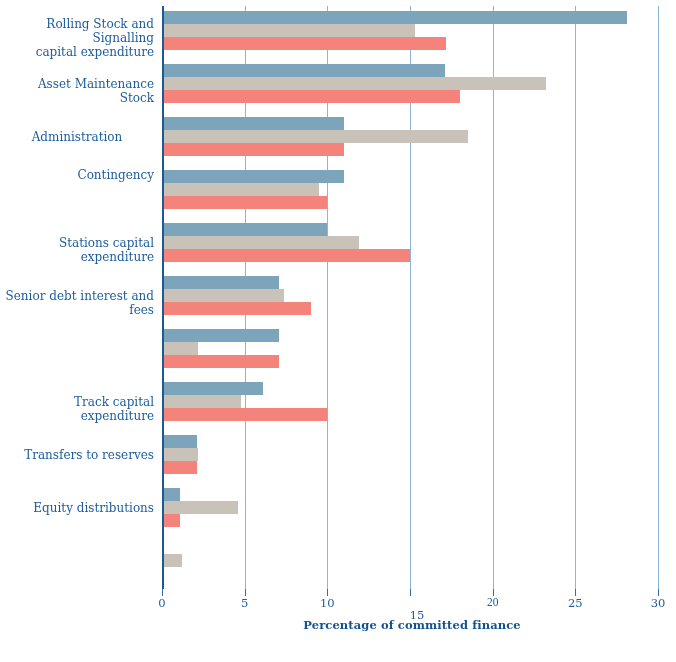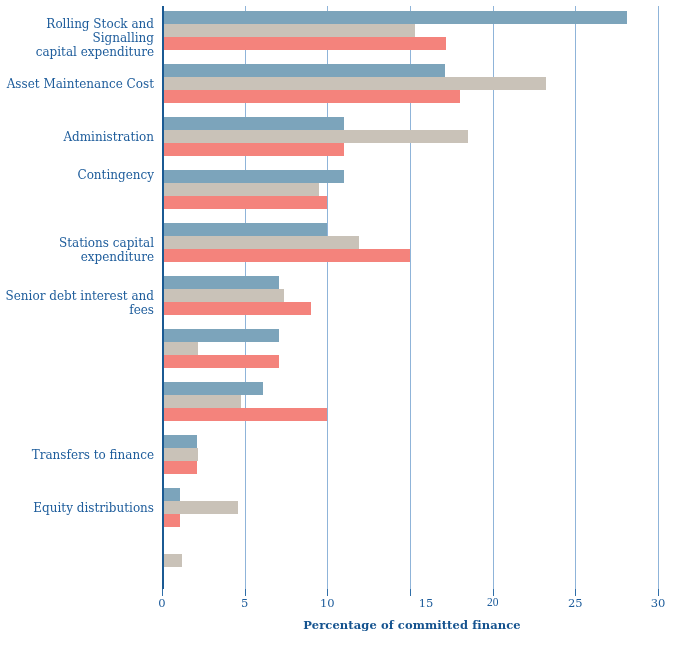--- a/index.html
+++ b/index.html
@@ -152,26 +152,27 @@
   }
 </style>
 </head>
 <body>
 
 <div id="chart-root">
 
   <div id="category-labels">
       <div class="cat-label" style="top: 10.5px;">Rolling Stock and Signalling
 capital expenditure</div>
-      <div class="cat-label" style="top: 70.5px;">Asset Maintenance Cost</div>
-      <div class="cat-label" style="top: 123.5px;">Administration</div>
+      <div class="cat-label" style="top: 70.5px;">Asset Maintenance Stock</div>
+      <div class="cat-label" style="top: 123.5px; text-align: center;">Administration</div>
       <div class="cat-label" style="top: 162px;">Contingency</div>
       <div class="cat-label" style="top: 282.5px;">Senior debt interest and fees</div>
       <div class="cat-label" style="top: 229.5px;">Stations capital expenditure</div>
-      <div class="cat-label" style="top: 441.5px;">Transfers to finance</div>
+      <div class="cat-label" style="top: 388.5px;">Track capital expenditure</div>
+      <div class="cat-label" style="top: 441.5px;">Transfers to reserves</div>
       <div class="cat-label" style="top: 494.5px;">Equity distributions</div>
     </div>
 
   <div id="plot-area">
       <div class="gridline zero" style="left: 0px;"></div>
       <div class="gridline" style="left: 82.6667px;"></div>
       <div class="gridline" style="left: 165.333px;"></div>
       <div class="gridline" style="left: 248px;"></div>
       <div class="gridline" style="left: 330.667px;"></div>
       <div class="gridline" style="left: 413.333px;"></div>
@@ -237,21 +238,21 @@
       <div class="tick-mark" style="left: 165.333px;"></div>
       <div class="tick-mark" style="left: 248px;"></div>
       <div class="tick-mark" style="left: 330.667px;"></div>
       <div class="tick-mark" style="left: 413.333px;"></div>
       <div class="tick-mark" style="left: 496px;"></div>
     </div>
   <div id="x-tick-labels">
       <div class="tick-label" style="left: 0px;">0</div>
       <div class="tick-label" style="left: 82.6667px;">5</div>
       <div class="tick-label" style="left: 165.333px;">10</div>
-      <div class="tick-label" style="left: 264px;">15</div>
+      <div class="tick-label" style="left: 255px; margin-top: 12px;">15</div>
       <div class="tick-label" style="left: 330.667px; font-family: Liberation Serif, serif;">20</div>
       <div class="tick-label" style="left: 413.333px;">25</div>
       <div class="tick-label" style="left: 496px;">30</div>
     </div>
 
   <div id="x-axis-title">Percentage of committed finance</div>
 
 
 </div>
 

